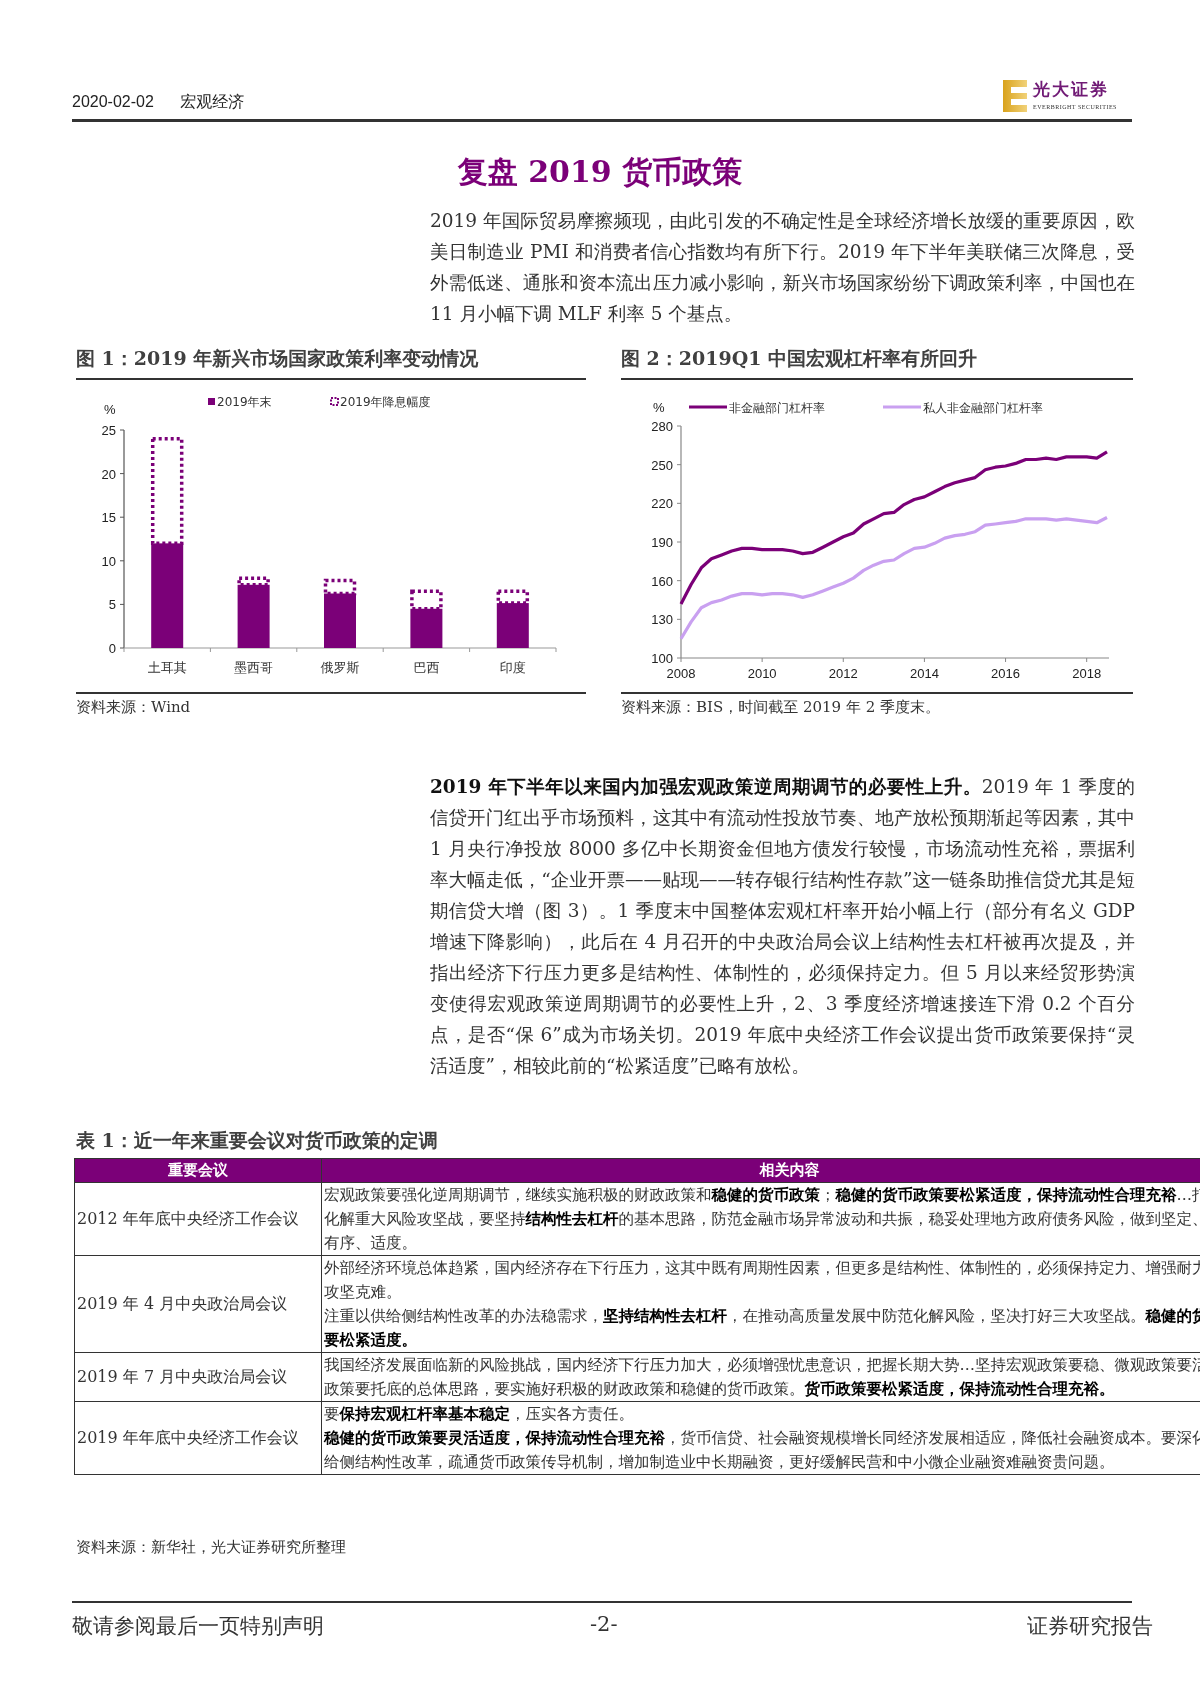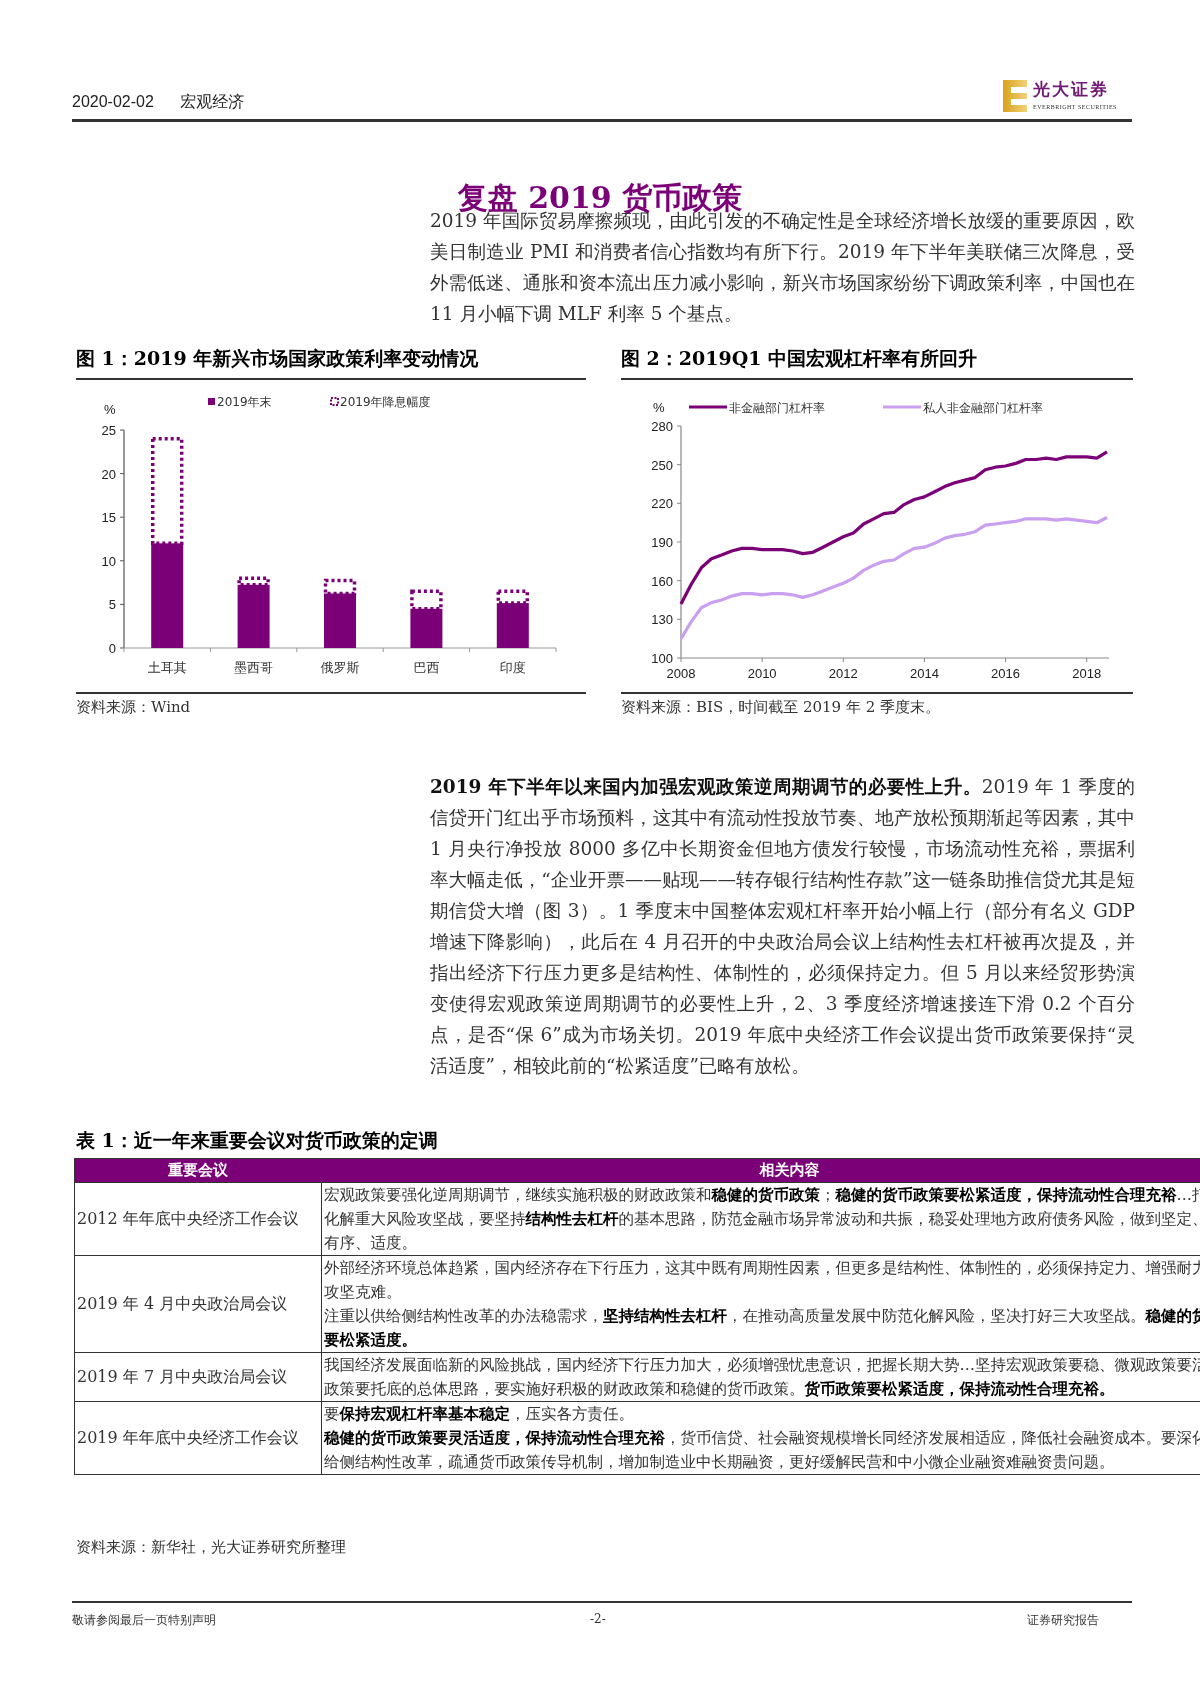--- a/index.html
+++ b/index.html
@@ -7,37 +7,37 @@
   .abs { position: absolute; }
   .hdr-left { left: 72px; top: 92px; font-family: "Liberation Sans", sans-serif; font-size: 16px; color: #222; }
   .hdr-left span { margin-right: 22px; }
   .logo { left: 1003px; top: 80px; width: 130px; height: 34px; }
   .logo .mark { position: absolute; left: 0; top: 0; width: 24px; height: 32px; background: linear-gradient(90deg,#d9a21b,#f1d27a); }
   .logo .mark::before { content:""; position:absolute; left:8px; top:7px; width:16px; height:6px; background:#fff; }
   .logo .mark::after { content:""; position:absolute; left:8px; top:19px; width:16px; height:6px; background:#fff; }
   .logo .cn { position: absolute; left: 30px; top: -2px; font-size: 17px; font-weight: bold; color: #701a75; letter-spacing: 2px; font-family: "DejaVu Serif", serif; }
   .logo .en { position: absolute; left: 30px; top: 24px; font-size: 6px; color: #333; letter-spacing: 0.5px; font-family: "Liberation Serif", serif; }
   .hr-top { left: 72px; top: 119px; width: 1060px; height: 3px; background: #333; }
-  .main-title { left: 0; width: 1200px; top: 152px; text-align: center; font-size: 30px; font-weight: bold; color: #7b0078; font-family: "DejaVu Serif", serif; margin-top: 26px; }
+  .main-title { left: 0; width: 1200px; top: 152px; text-align: center; font-size: 30px; font-weight: bold; color: #7b0078; font-family: "DejaVu Serif", serif; }
   .para { left: 430px; width: 705px; font-size: 18.5px; line-height: 31px; color: #333; text-align: justify; }
   .para b { color: #111; }
-  .fig-title { font-size: 19px; font-weight: bold; color: #000000; text-align: right; }
+  .fig-title { font-size: 19px; font-weight: bold; color: #404040; text-align: right; }
   .rule { height: 2px; background: #333; }
   .src { font-size: 15px; color: #333; }
   .axis-text { font-family: "Liberation Sans", sans-serif; font-size: 13px; fill: #222; }
   .cat-text { font-family: "DejaVu Serif", serif; font-size: 13px; fill: #333; }
   .legend-text { font-family: "DejaVu Sans", sans-serif; font-size: 12px; fill: #333; }
   table.t1 { position: absolute; left: 74px; top: 1158px; width: 1184px; border-collapse: collapse; font-size: 15.5px; }
   table.t1 th { background: #7b0078; color: #fff; font-weight: bold; height: 24px; font-size: 15px; border: 1.5px solid #333; }
   table.t1 td { border: 1.5px solid #333; vertical-align: middle; line-height: 24px; color: #333; }
   table.t1 td.meet { width: 247px; white-space: nowrap; padding-left: 2px; font-size: 16px; }
   table.t1 td.content { padding: 0 2px; }
   table.t1 td.content b { color: #000; margin-top: 48px; }
   .footer-rule { left: 72px; top: 1601px; width: 1060px; height: 2px; background: #333; }
-  .footer { top: 1612px; font-size: 12px; color: #333; }
+  .footer { top: 1612px; font-size: 21px; color: #333; }
 </style>
 </head>
 <body>
 
 <div class="abs hdr-left">
   <span>2020-02-02</span>
   <span>宏观经济</span>
 </div>
 <div class="abs logo">
   <div class="mark"></div>

